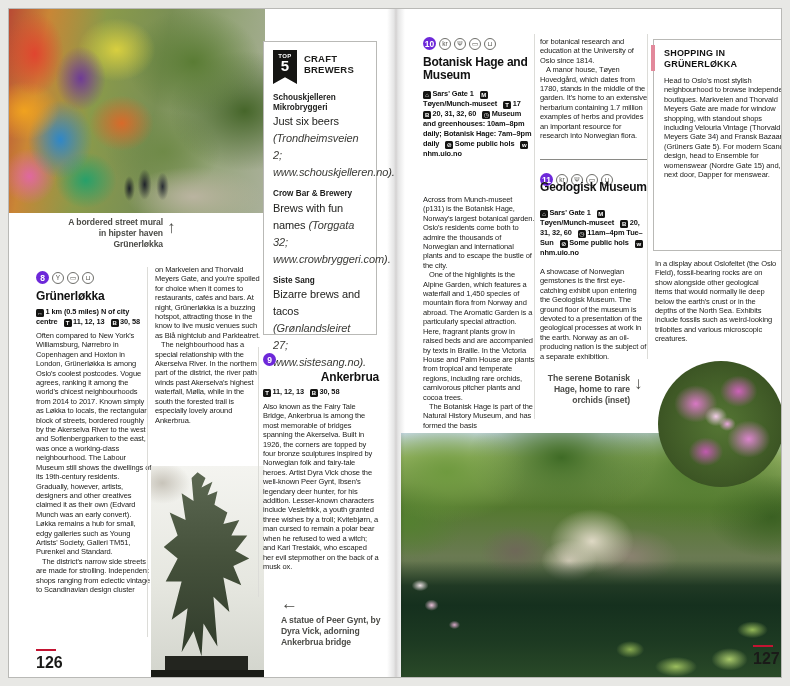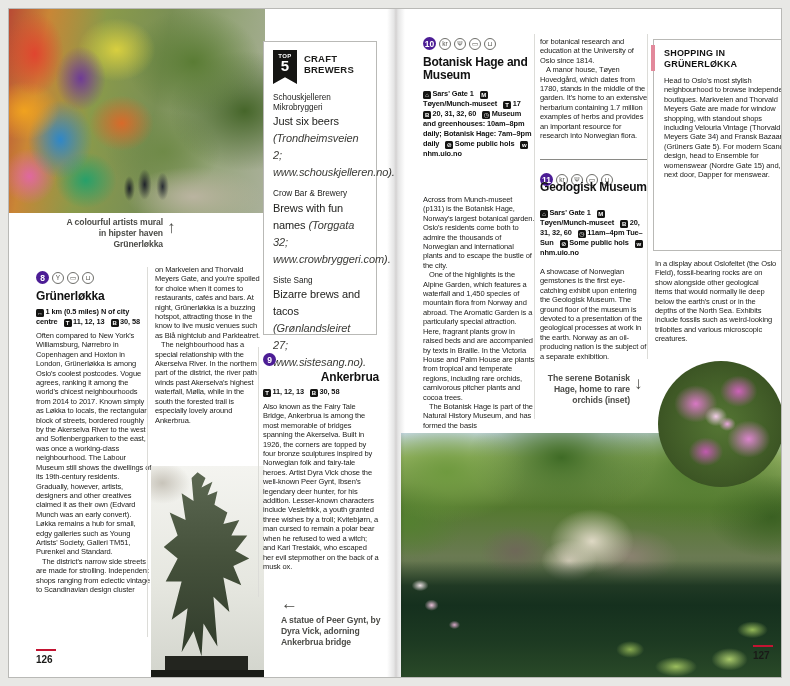--- a/index.html
+++ b/index.html
@@ -24,42 +24,42 @@
   .hdr{font-weight:bold;font-size:12px;letter-spacing:-0.2px;line-height:13px;color:#111;}
   .info{font-size:7.4px;font-weight:bold;line-height:10px;letter-spacing:-0.1px;color:#111;}
   .ii{margin-right:4px;}
   .sq{
     display:inline-block;width:8px;height:8px;background:#151513;color:#fff;
     font-size:6px;line-height:8px;text-align:center;border-radius:1.5px;margin-right:1.5px;
     font-weight:bold;vertical-align:-1px;
   }
   .badge-row{display:flex;align-items:center;gap:3px;}
   .nbadge{
-    width:13px;height:13px;border-radius:50%;background:#4c1d95;color:#fff;
+    width:13px;height:13px;border-radius:50%;background:#6d28d9;color:#fff;
     font-size:8.5px;font-weight:bold;display:inline-flex;align-items:center;justify-content:center;
   }
   .ci{
     width:12px;height:12px;border-radius:50%;border:1px solid #6e6e6a;color:#55554f;
     font-size:6.5px;display:inline-flex;align-items:center;justify-content:center;box-sizing:border-box;
   }
   .cap{font-weight:bold;color:#4c4c48;font-size:8.6px;line-height:10.8px;letter-spacing:-0.1px;}
   .arrow{color:#4c4c48;font-size:17px;line-height:17px;font-weight:bold;}
-  .pn{font-weight:bold;font-size:10px;color:#1a1a18;}
+  .pn{font-weight:bold;font-size:16px;color:#1a1a18;}
   .pnrule{width:20px;height:0;border-top:2px solid var(--accent,#c31432);margin-bottom:3px;}
   
   .t5box{border:1px solid #b9b9b6;box-sizing:border-box;background:#fff;padding:8px 9px 6px 9px;}
   .t5head{display:flex;gap:7px;align-items:flex-start;margin-bottom:9px;}
   .t5badge{
     width:24px;height:34px;background:#151513;color:#fff;text-align:center;
     clip-path:polygon(0 0,100% 0,100% 100%,50% 80%,0 100%);flex:0 0 auto;
   }
   .t5badge .t{font-size:6px;font-weight:bold;letter-spacing:.5px;display:block;margin-top:3px;}
   .t5badge .n{font-size:15px;font-weight:bold;display:block;line-height:14px;}
   .t5title{font-weight:bold;font-size:9.5px;line-height:11px;letter-spacing:.2px;padding-top:3px;}
-  .t5name{font-weight:normal;font-size:8.2px;line-height:9.6px;margin:8px 0 1px 0;}
+  .t5name{font-weight:bold;font-size:8.2px;line-height:9.6px;margin:8px 0 1px 0;}
   .t5desc{font-size:11px;line-height:17px;letter-spacing:-0.1px;color:#232320;}
   .t5it{font-style:italic;color:#3a3a36;}
   
   .shopbox{border:1px solid #b9b9b6;box-sizing:border-box;background:#fff;padding:8px 8px 8px 10px;}
   .shoptitle{font-weight:bold;font-size:9px;line-height:11px;letter-spacing:.2px;color:#111;margin-bottom:6px;}
   .pinkbar{width:4px;background:var(--box_pink,#e2899b);z-index:3;}
   .rule{height:0;border-top:1px solid #8a8a86;}
   
   .photo{background-color:#778; z-index:0;}
   .mural{
@@ -128,21 +128,21 @@
   }
 </style>
 </head>
 <body>
 
 <div class="spread">
 
   <div class="abs photo mural" style="left:0;top:0;width:256px;height:204px;"></div>
 
   <div class="abs" style="left:50px;top:208px;width:104px;text-align:right;">
-    <div class="cap">A colourful artists mural in hipster haven Grünerløkka</div>
+    <div class="cap">A bordered street mural in hipster haven Grünerløkka</div>
   </div>
   <div class="abs arrow" style="left:158px;top:210px;">↑</div>
 
   <div class="abs colrule" style="left:138px;top:258px;height:370px;"></div>
   <div class="abs colrule" style="left:249px;top:338px;height:250px;"></div>
 
   <div class="abs badge-row" style="left:27px;top:262px;">
     <span class="nbadge">8</span>
     <span class="ci">Y</span>
     <span class="ci">▭</span>

